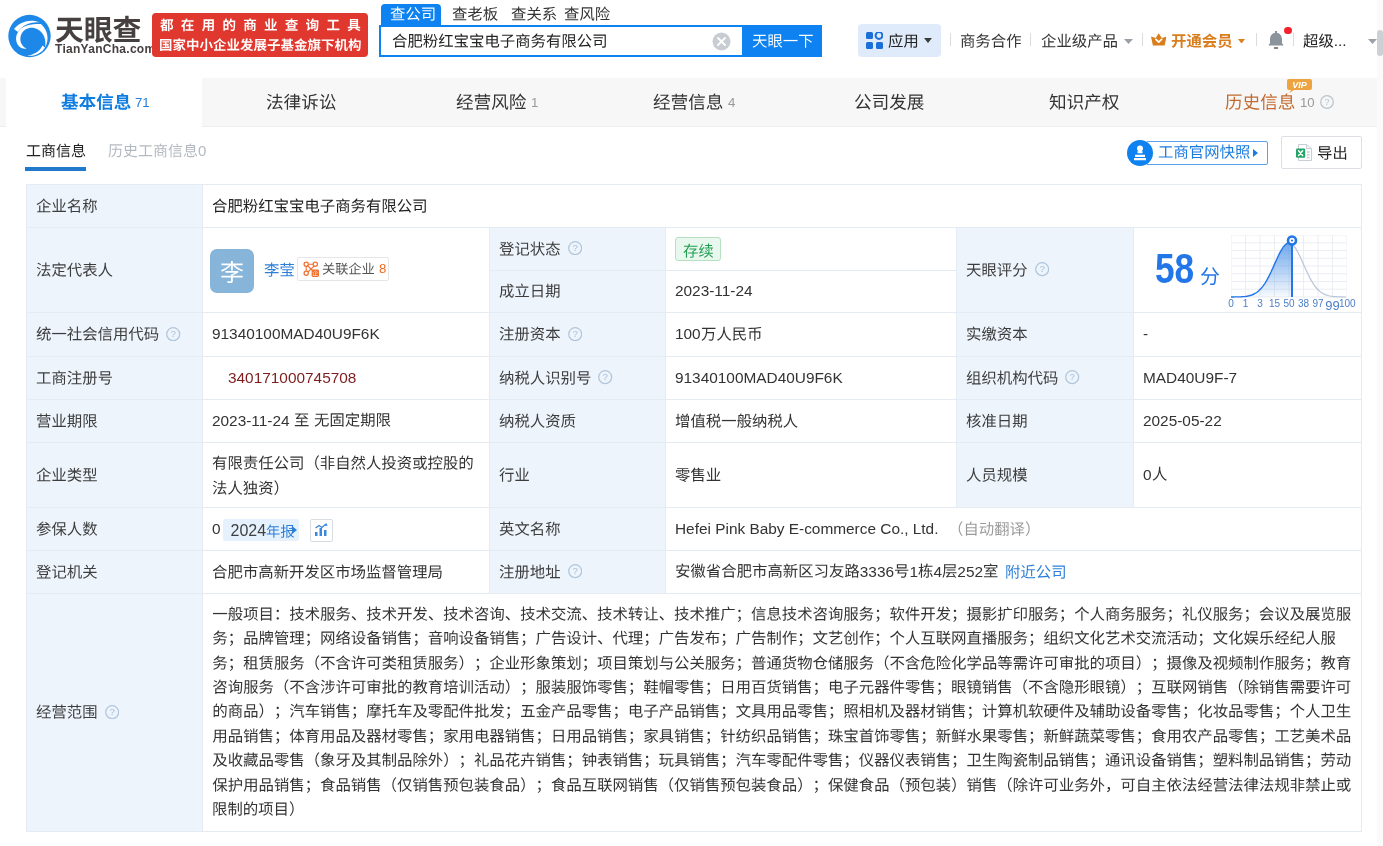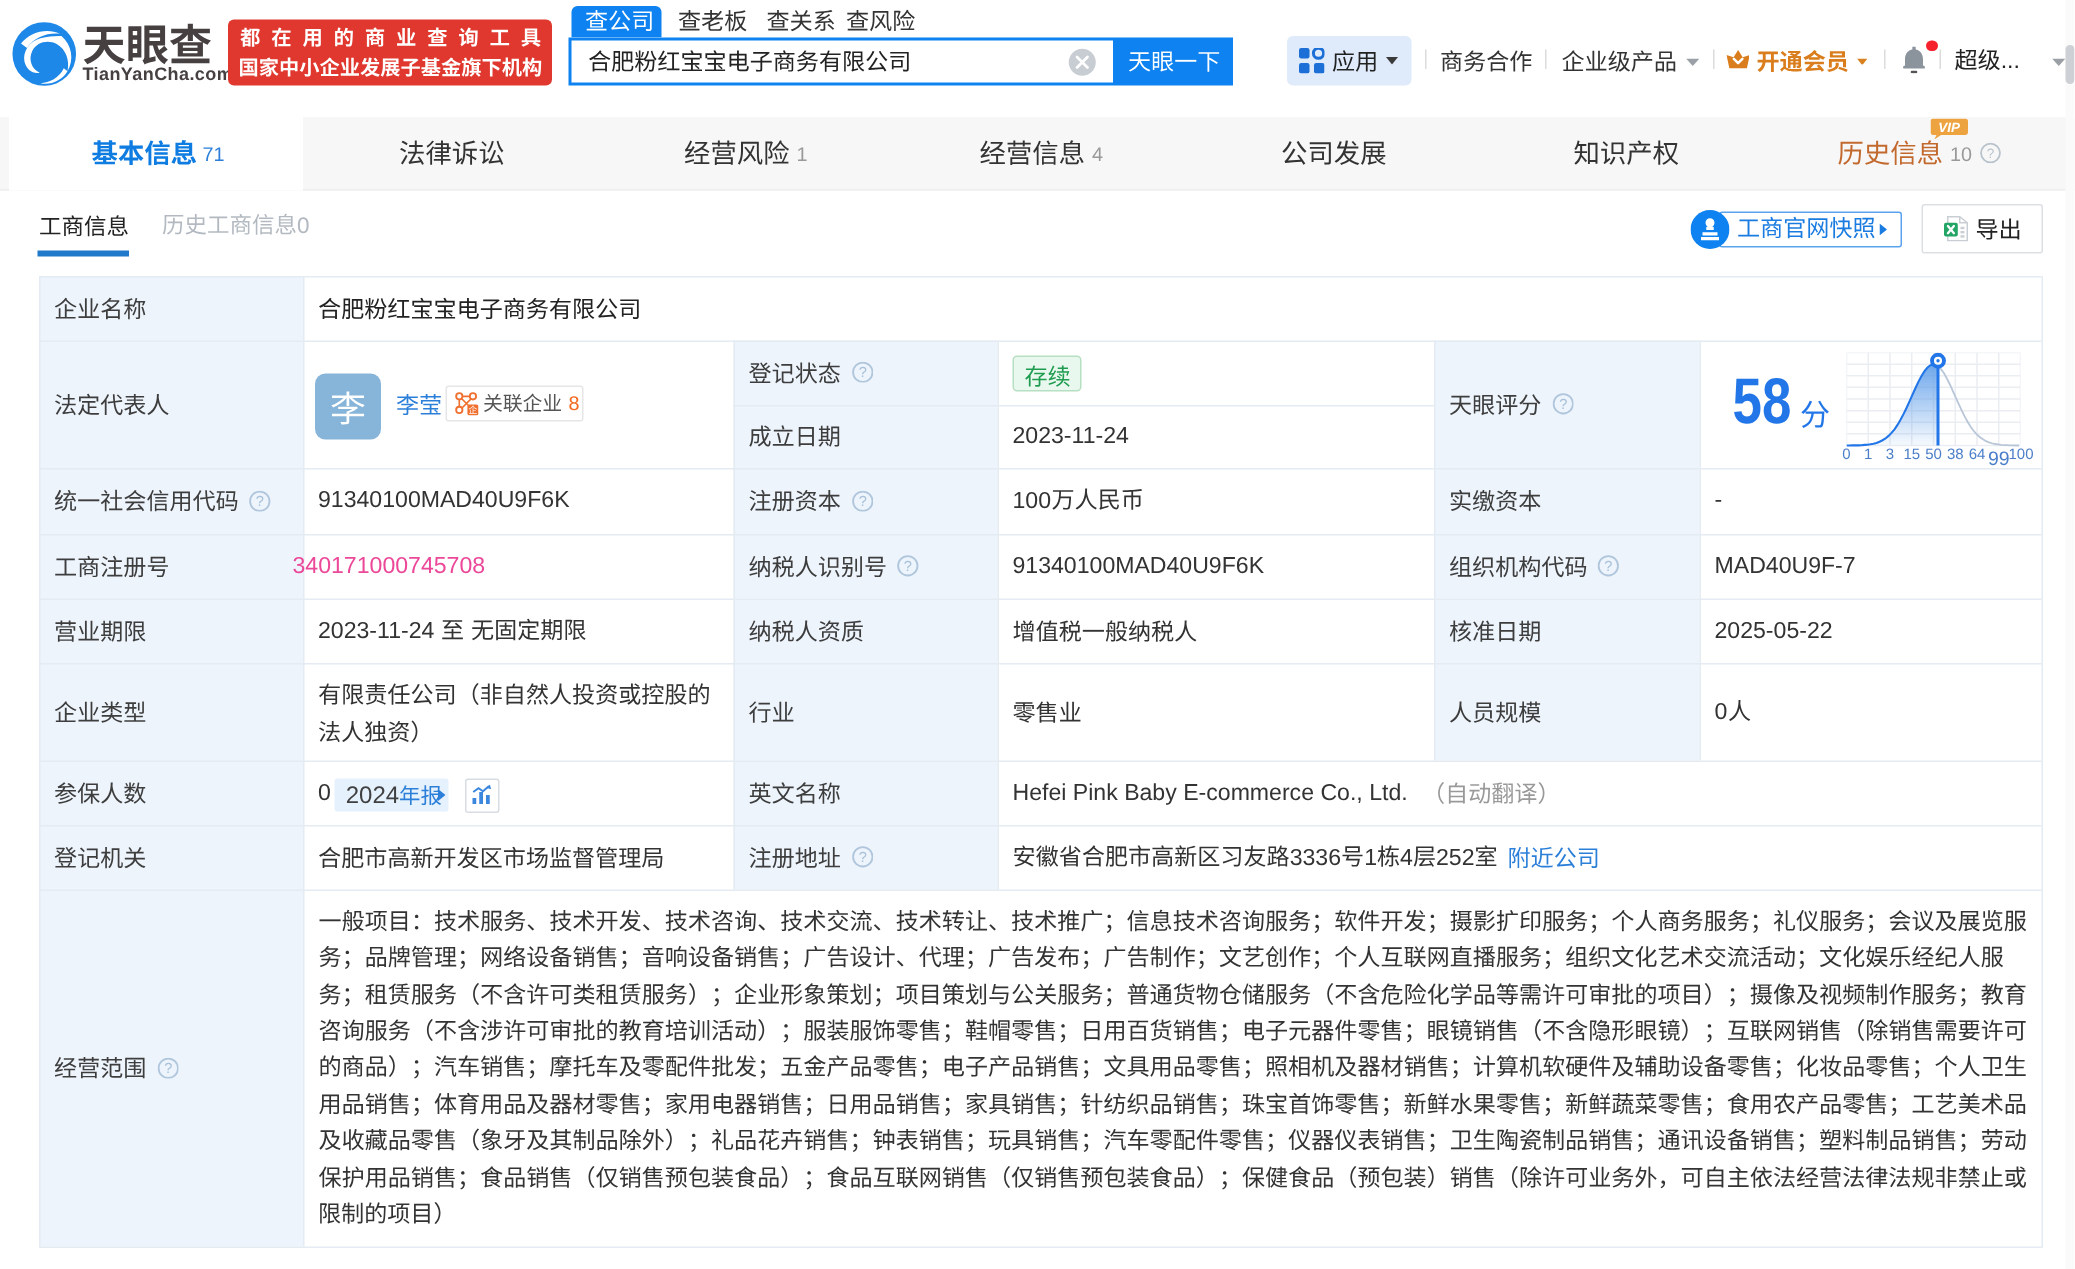--- a/index.html
+++ b/index.html
@@ -759,21 +759,21 @@
 <line x1="61" y1="9.1" x2="61" y2="62" stroke="#2276e8" stroke-width="2"></line>
 <circle cx="61" cy="5.5" r="4" fill="#fff" stroke="#2276e8" stroke-width="2.6"></circle>
 <circle cx="61" cy="5.5" r="1.1" fill="#2276e8"></circle>
 </svg>
 <span style="position:absolute;left:1223.0px;top:298px;width:16px;text-align:center;font-size:10px;color:#4a7ec8;">0</span>
 <span style="position:absolute;left:1237.5px;top:298px;width:16px;text-align:center;font-size:10px;color:#4a7ec8;">1</span>
 <span style="position:absolute;left:1252.0px;top:298px;width:16px;text-align:center;font-size:10px;color:#4a7ec8;">3</span>
 <span style="position:absolute;left:1266.5px;top:298px;width:16px;text-align:center;font-size:10px;color:#4a7ec8;">15</span>
 <span style="position:absolute;left:1281.0px;top:298px;width:16px;text-align:center;font-size:10px;color:#4a7ec8;">50</span>
 <span style="position:absolute;left:1295.5px;top:298px;width:16px;text-align:center;font-size:10px;color:#4a7ec8;">38</span>
-<span style="position:absolute;left:1310.0px;top:298px;width:16px;text-align:center;font-size:10px;color:#4a7ec8;">64</span>
+<span style="position:absolute;left:1310.0px;top:298px;width:16px;text-align:center;font-size:10px;color:#4a7ec8;">97</span>
 <span style="position:absolute;left:1324.5px;top:298px;width:16px;text-align:center;font-size:13px;color:#4a7ec8;">99</span>
 <span style="position:absolute;left:1339.0px;top:298px;width:16px;text-align:center;font-size:10px;color:#4a7ec8;">100</span>
 <svg class="k" style="position:absolute;left:36px;top:326.35px;" width="123.2" height="15.4" viewBox="0 0 8000 1000" fill="#3d3d3d">
     <use href="#g1L"></use>
     <use href="#gM" x="1000"></use>
     <use href="#g1M" x="2000"></use>
     <use href="#g1N" x="3000"></use>
     <use href="#g1a" x="4000"></use>
     <use href="#gP" x="5000"></use>
     <use href="#g1t" x="6000"></use>
@@ -807,21 +807,21 @@
     <use href="#g1S" x="3000"></use>
   </svg>
 <span style="position:absolute;left:1143px;top:325.32px;font-size:15.4px;line-height:18.48px;color:#333333;white-space:pre;">-</span>
 <svg class="k" style="position:absolute;left:36px;top:369.85px;" width="77.0" height="15.4" viewBox="0 0 5000 1000" fill="#3d3d3d">
     <use href="#g1j"></use>
     <use href="#gG" x="1000"></use>
     <use href="#g1P" x="2000"></use>
     <use href="#g1Q" x="3000"></use>
     <use href="#g1Y" x="4000"></use>
   </svg>
-<span style="position:absolute;left:195px;top:368.82px;font-size:15.4px;line-height:18.48px;color:#ec4899;white-space:pre;">340171000745708</span>
+<span style="position:absolute;left:228px;top:368.82px;font-size:15.4px;line-height:18.48px;color:#7f1d1d;white-space:pre;">340171000745708</span>
 <svg class="k" style="position:absolute;left:499px;top:369.85px;" width="92.4" height="15.4" viewBox="0 0 6000 1000" fill="#3d3d3d">
     <use href="#g1Z"></use>
     <use href="#g20" x="1000"></use>
     <use href="#g1v" x="2000"></use>
     <use href="#g1f" x="3000"></use>
     <use href="#g21" x="4000"></use>
     <use href="#g1Y" x="5000"></use>
   </svg>
 <svg style="position:absolute;left:598.4px;top:370.3px" width="14.4" height="14.4" viewBox="0 0 14 14">
     <circle cx="7" cy="7" r="6.3" fill="none" stroke="#b0c6dc" stroke-width="1.2"></circle>

